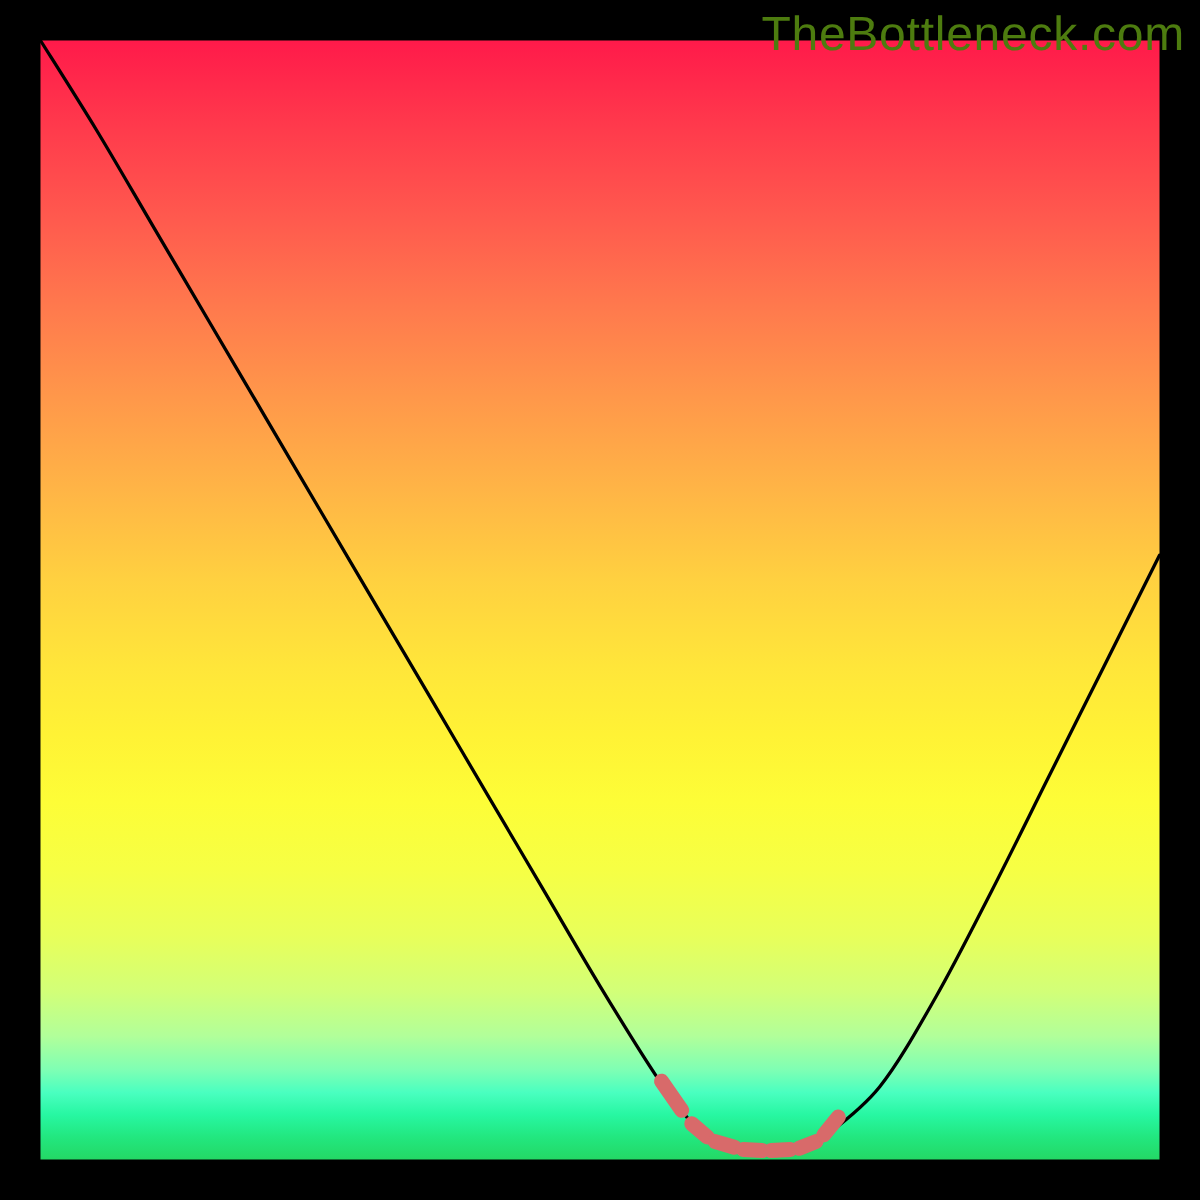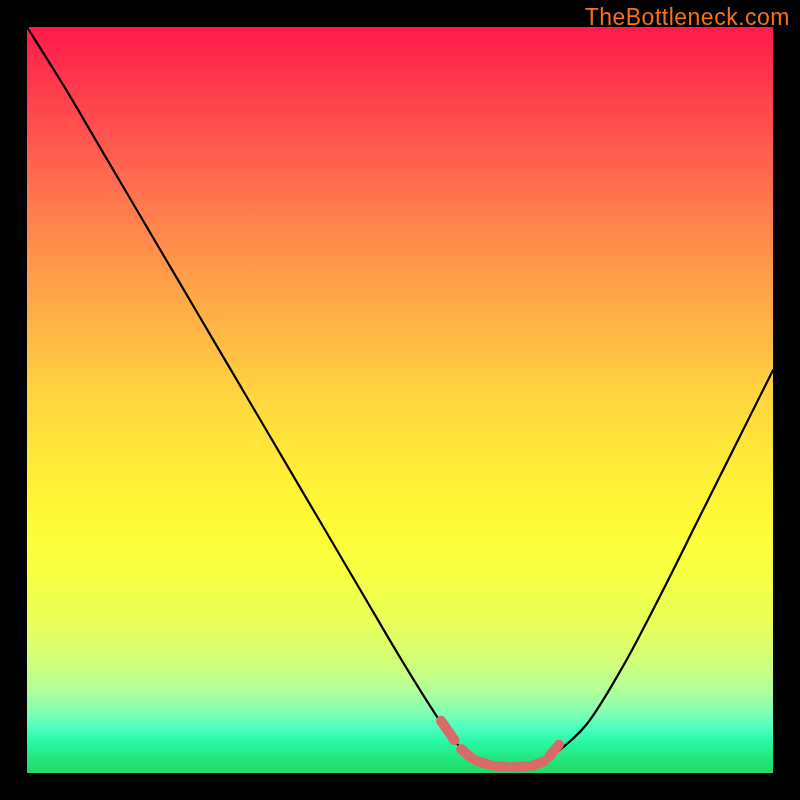--- a/index.html
+++ b/index.html
@@ -43,22 +43,22 @@
       #4affc0 94%,
       #27f7a2 96%,
       #22e77f 98%,
       #24d865 100%);
   }
   .watermark {
     position: absolute;
     top: 4px;
     right: 10px;
     font-family: Arial, Helvetica, sans-serif;
-    font-size: 23px;
-    color: #f97316;
+    font-size: 32px;
+    color: #4d7c0f;
     letter-spacing: 0.5px;
   }
   svg.curve {
     position: absolute;
     left: 27px;
     top: 27px;
     width: 746px;
     height: 746px;
     overflow: visible;
   }

